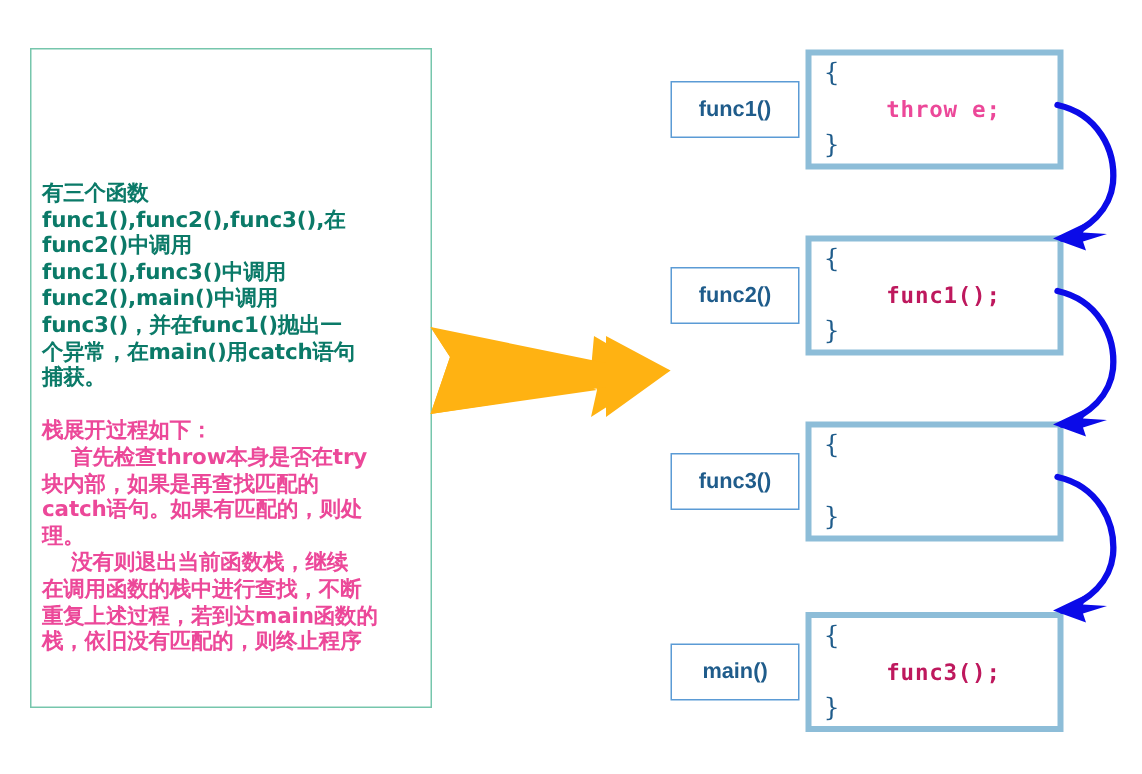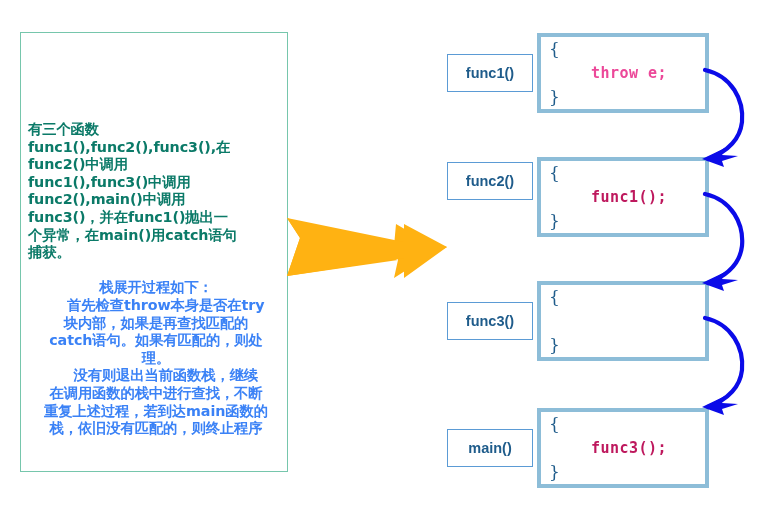--- a/index.html
+++ b/index.html
@@ -36,21 +36,21 @@
   .para {
     font-family: "DejaVu Sans", sans-serif;
     font-size: 14.3px;
     line-height: 17.6px;
     letter-spacing: -0.1px;
     font-weight: 600;
     white-space: pre-wrap;
     word-break: break-all;
   }
   .para.teal  { color: #0B7A68; }
-  .para.blue  { color: #3b82f6; font-weight: 600; text-align: center; }
+  .para.blue  { color: #ec4899; font-weight: 600; }
   .spacer-line { height: 17.6px; }
 
   
   #flow-arrow {
     position: absolute;
     left: 286px;
     top: 216px;
     width: 162px;
     height: 62px;
   }
@@ -159,21 +159,21 @@
 <div class="stack-row" style="top:33px;">
   <div class="fn-label" style="top:21px;">func1()</div>
   <div class="code-box" style="top:0px;">
     <span class="code-brace brace-open">{</span>
     <span class="code-stmt stmt-throw">throw e;</span>
     <span class="code-brace brace-close">}</span>
   </div>
 </div>
 
 <div class="stack-row" style="top:157px;">
-  <div class="fn-label" style="top:5px;">func2()</div>
+  <div class="fn-label" style="top:21px;">func2()</div>
   <div class="code-box" style="top:0px;">
     <span class="code-brace brace-open">{</span>
     <span class="code-stmt stmt-normal">func1();</span>
     <span class="code-brace brace-close">}</span>
   </div>
 </div>
 
 <div class="stack-row" style="top:281px;">
   <div class="fn-label" style="top:21px;">func3()</div>
   <div class="code-box" style="top:0px;">

